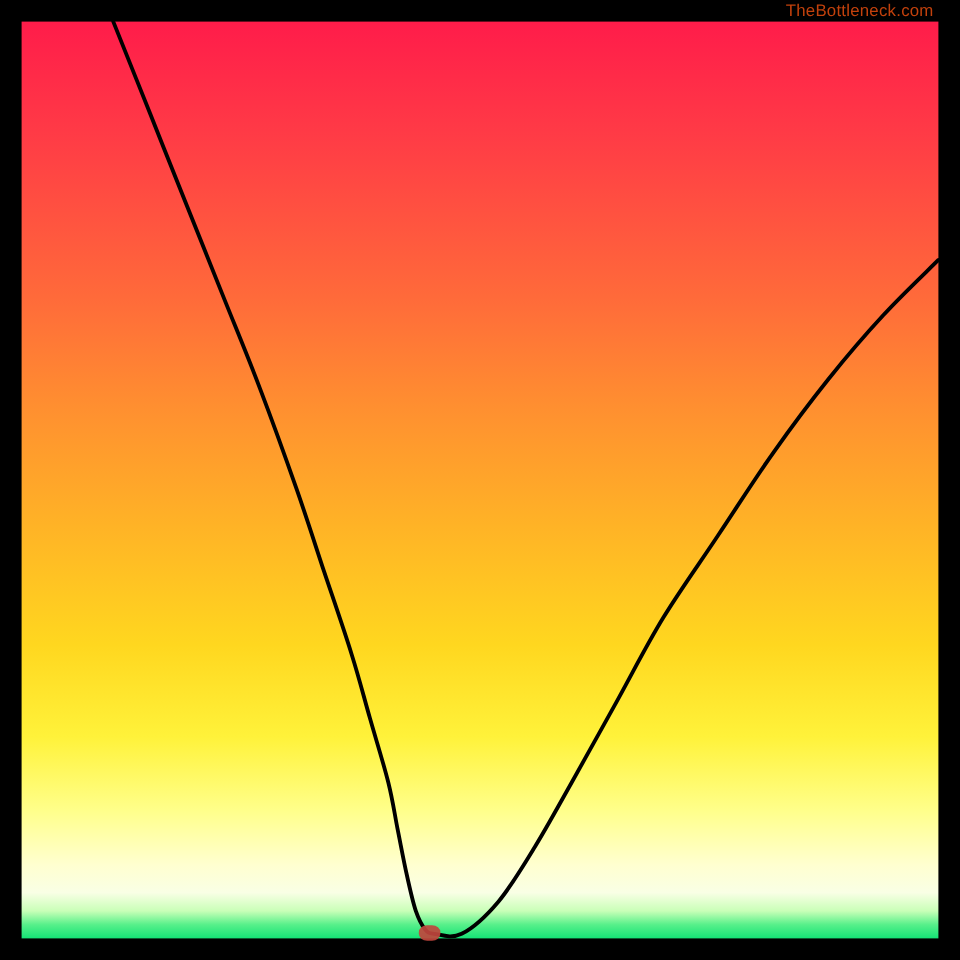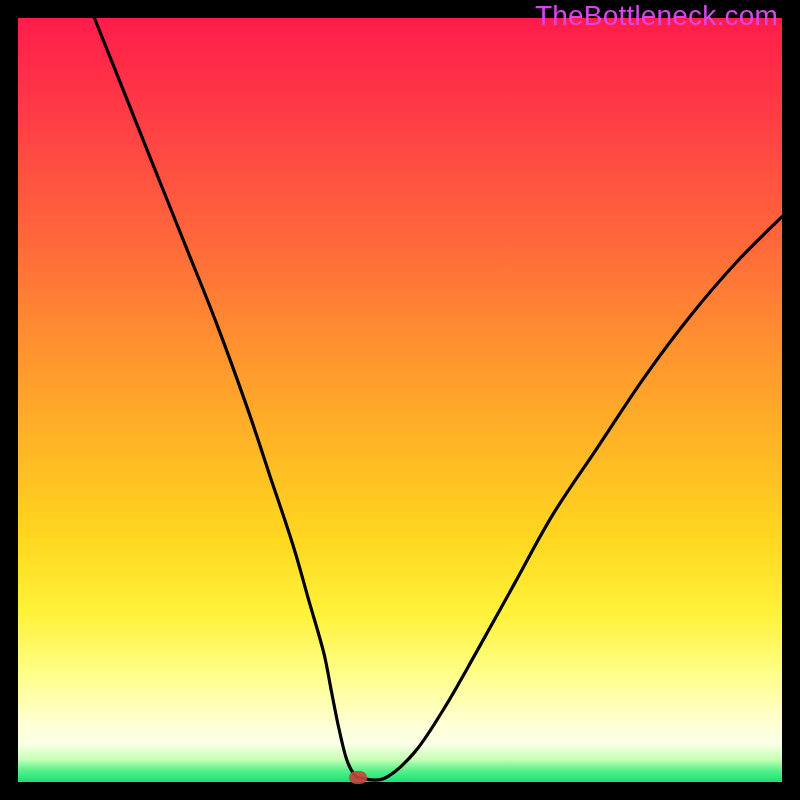--- a/index.html
+++ b/index.html
@@ -38,22 +38,22 @@
       #f9ffe5 95%,
       #c9ffb8 97%,
       #57f08a 98.5%,
       #15e276 100%
     );
   }
   .watermark {
     position: absolute;
     top: 0px;
     right: 22px;
-    color: #d946ef;
-    font-size: 28px;
+    color: #c2410c;
+    font-size: 14px;
     font-weight: 400;
     letter-spacing: 0.2px;
     user-select: none;
   }
   svg.curve {
     position: absolute;
     left: 0;
     top: 0;
     width: 764px;
     height: 764px;

